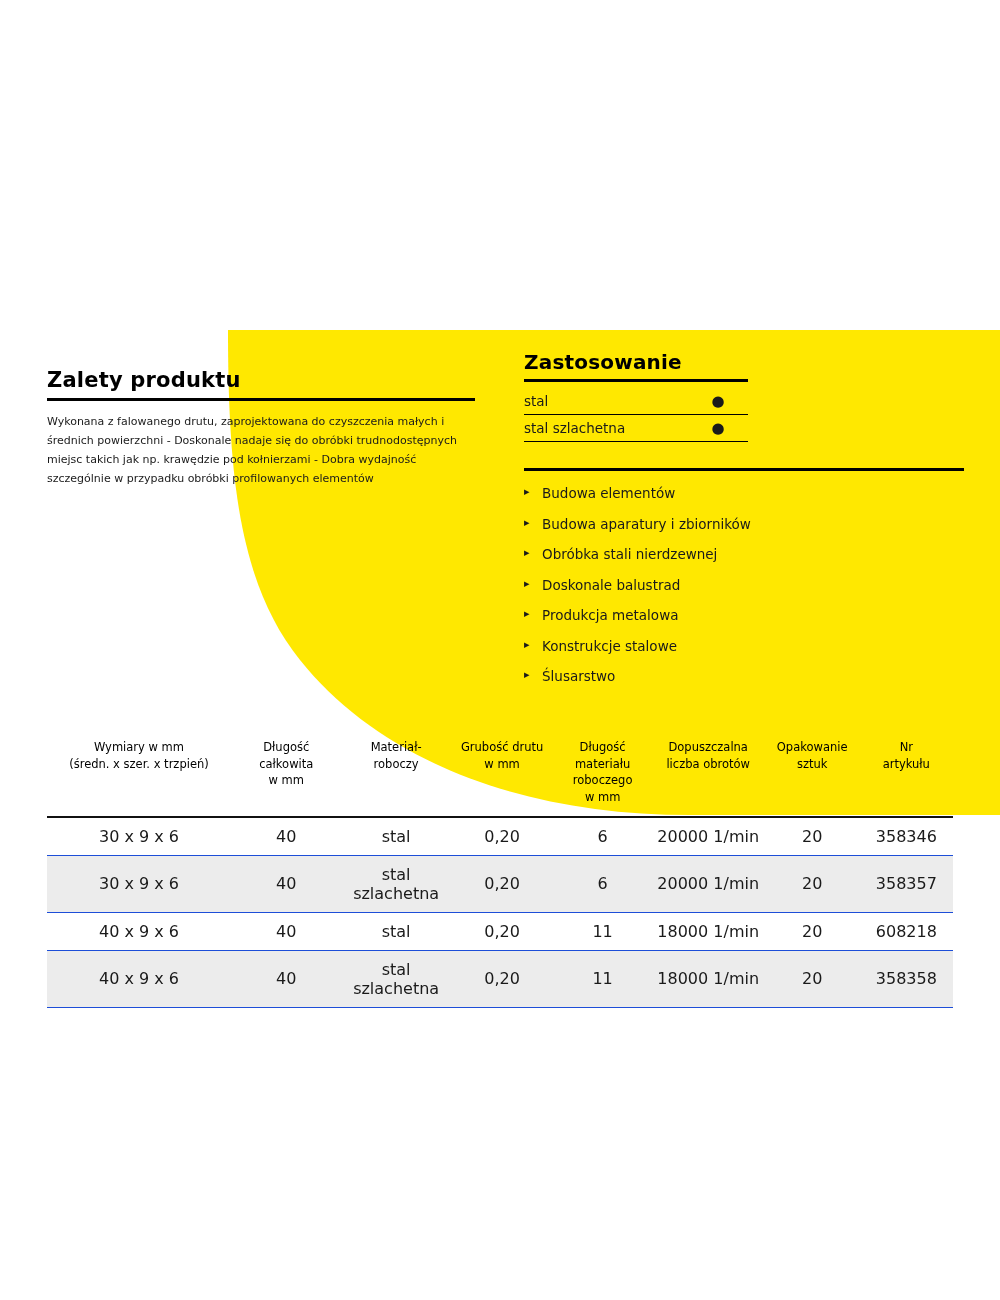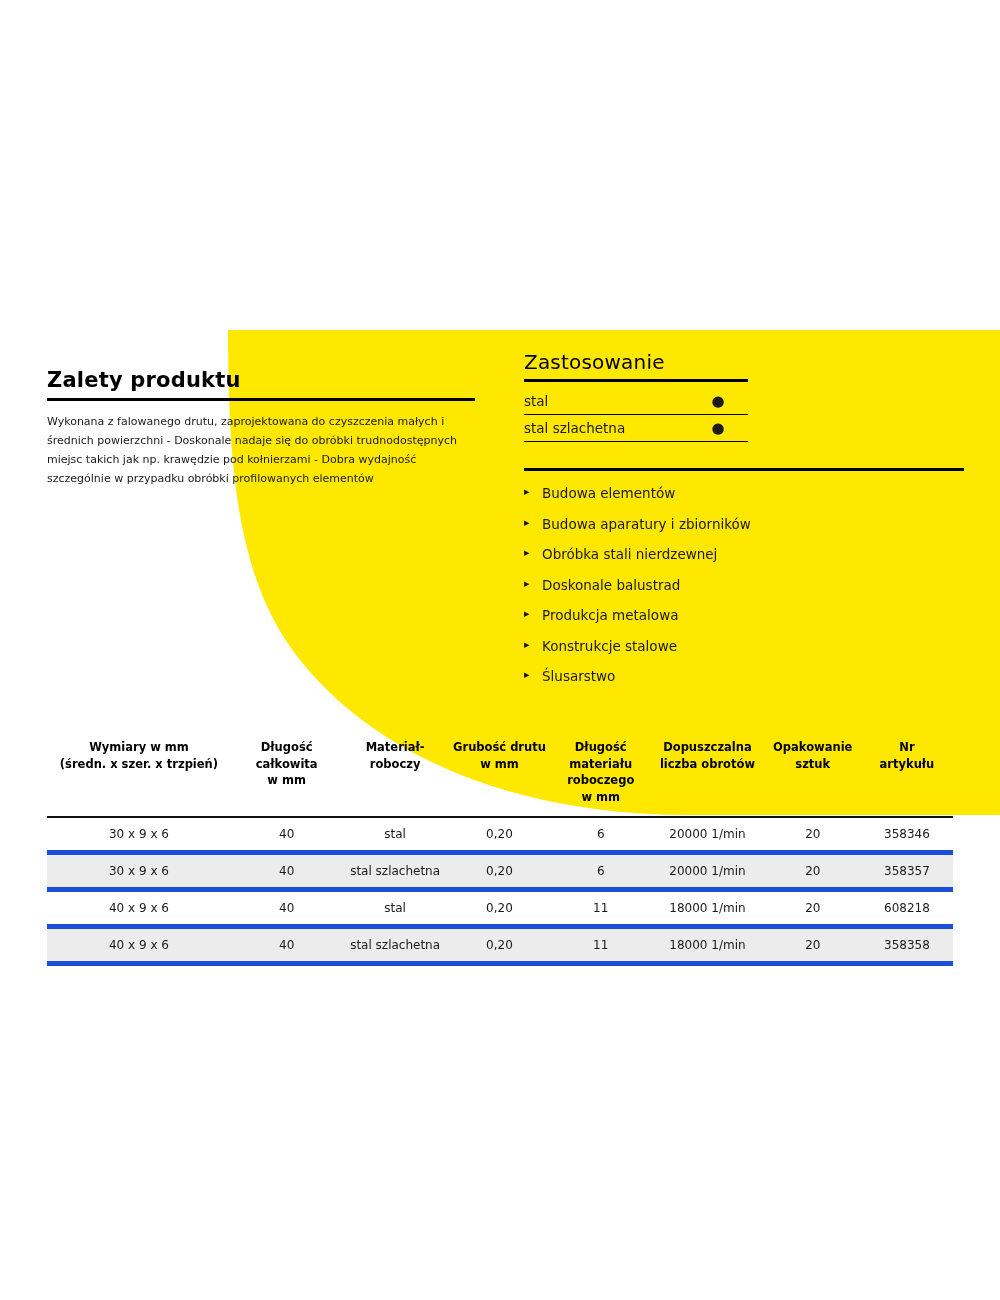--- a/index.html
+++ b/index.html
@@ -69,21 +69,21 @@
   
   .right-col {
     position: absolute;
     left: 524px;
     top: 350px;
     width: 440px;
   }
   .h-section {
     font-family: "DejaVu Sans", sans-serif;
     font-size: 20px;
-    font-weight: normal;
+    font-weight: bold;
     color: #000;
     margin: 0;
     letter-spacing: 0.2px;
   }
   .rule-app {
     border: 0;
     border-top: 3px solid #000;
     margin: 5px 0 0 0;
     width: 224px;
   }
@@ -140,38 +140,38 @@
     left: 47px;
     top: 735px;
     width: 906px;
   }
   table.spec {
     width: 906px;
     border-collapse: collapse;
     font-size: 11.5px;
   }
   table.spec thead th {
-    font-weight: bold;
+    font-weight: normal;
     font-size: 11.5px;
     padding: 4px 4px 10px 4px;
     vertical-align: top;
     text-align: center;
     line-height: 1.45;
     color: #000;
     background: transparent;
   }
   table.spec thead tr.head-row th {
     border-bottom: 2px solid #111;
   }
   table.spec tbody td {
     text-align: center;
     padding: 9px 4px;
-    font-size: 12px;
-    color: #1a1a1a;
-    border-bottom: 5px solid #1d4ed8;
+    font-size: 16px;
+    color: #1a1a1a;
+    border-bottom: 1px solid #1d4ed8;
   }
   table.spec tbody tr.alt td {
     background: #ececec;
   }
   .col1 { width: 200px; }
   .col2 { width: 112px; }
   .col3 { width: 104px; }
   .col4 { width: 104px; margin-top: 40px; }
   .col5 { width: 96px; }
   .col6 { width: 110px; }

